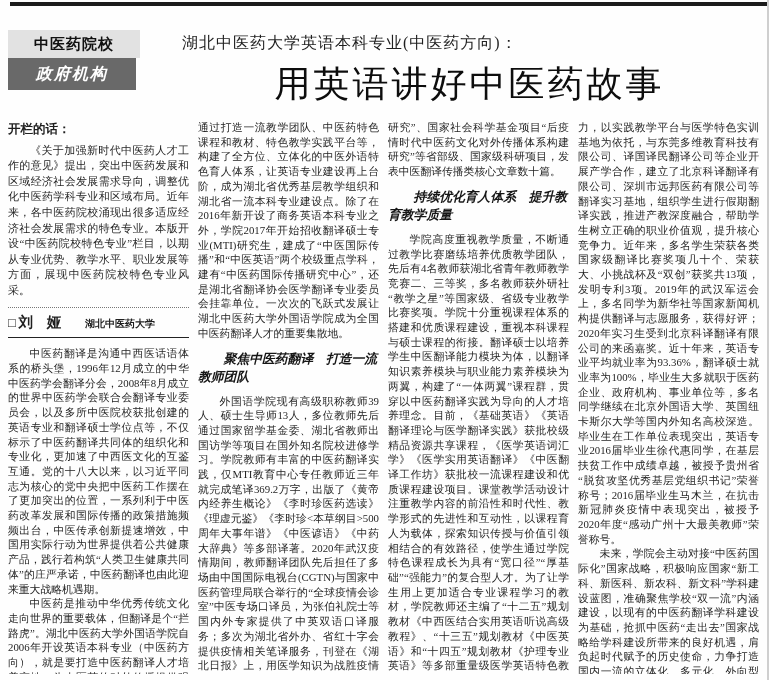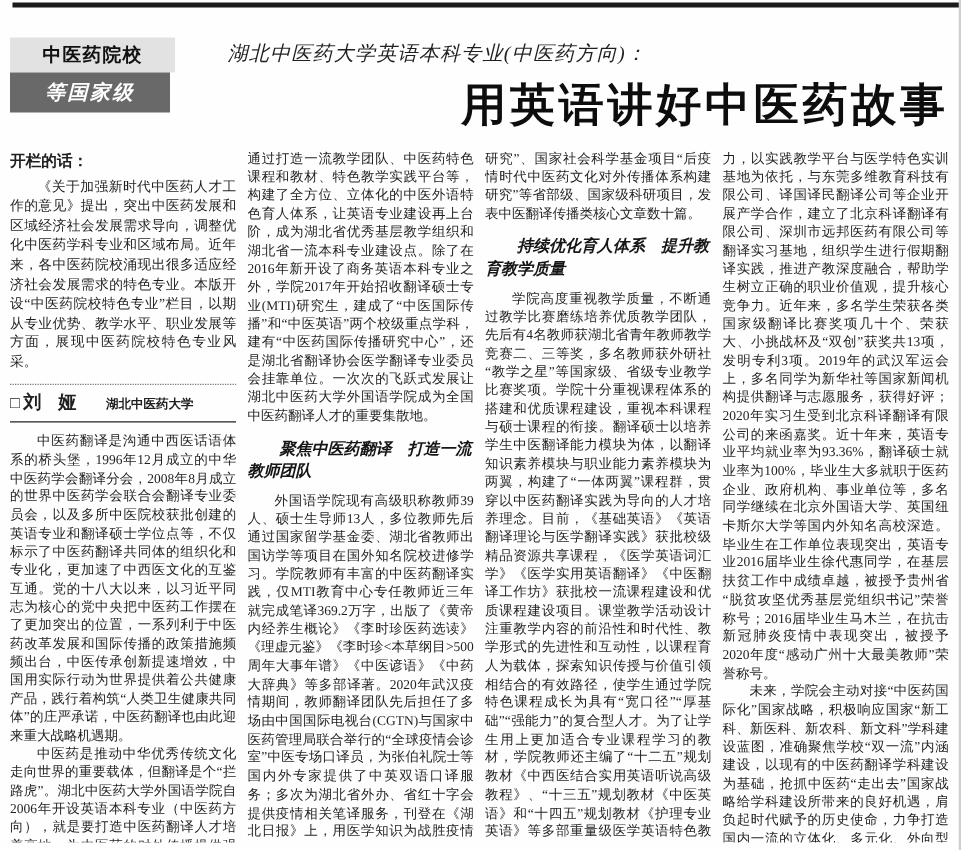--- a/index.html
+++ b/index.html
@@ -14,23 +14,23 @@
   .tag1{
     width:132px;background:#e2e2e2;color:#111;text-align:center;
     font-family:"Liberation Sans","DejaVu Sans",sans-serif;font-weight:bold;
     font-size:15px;padding:5px 0 4px 0;letter-spacing:1px;
   }
   .tag2{
     width:128px;background:#696969;color:#fff;text-align:center;
     font-style:italic;font-weight:bold;font-size:16px;padding:6px 0 5px 0;letter-spacing:2px;
   }
   .headblock{flex:1;}
-  .kicker{font-size:16px;letter-spacing:1px;margin:3px 0 6px 2px;font-style:italic;}
+  .kicker{font-size:16px;letter-spacing:1px;margin:3px 0 6px 2px;}
   .main-title{
-    text-align:right;font-size:36px;font-weight:bold;letter-spacing:3px;color:#0d0d0d;
+    text-align:center;font-size:36px;font-weight:normal;letter-spacing:3px;color:#0d0d0d;
     font-family:"Liberation Serif","DejaVu Serif",serif;
   }
   .body-cols{
     position:absolute;left:8px;right:8px;top:120px;bottom:6px;
     display:flex;gap:9px;
   }
   .col{
     flex:1 1 0;height:554px;overflow:hidden;
     font-size:10.8px;line-height:14.7px;text-align:justify;
   }
@@ -55,21 +55,21 @@
 </head>
 <body>
 
 <div class="page">
 
   <div class="top-rule"></div>
 
   <div class="header">
     <div class="tags">
       <div class="tag1">中医药院校</div>
-      <div class="tag2">等国家级</div>
+      <div class="tag2">政府机构</div>
     </div>
     <div class="headblock">
       <div class="kicker">湖北中医药大学英语本科专业(中医药方向)：</div>
       <div class="main-title">用英语讲好中医药故事</div>
     </div>
   </div>
 
   <div class="body-cols">
 
     <div class="col">

